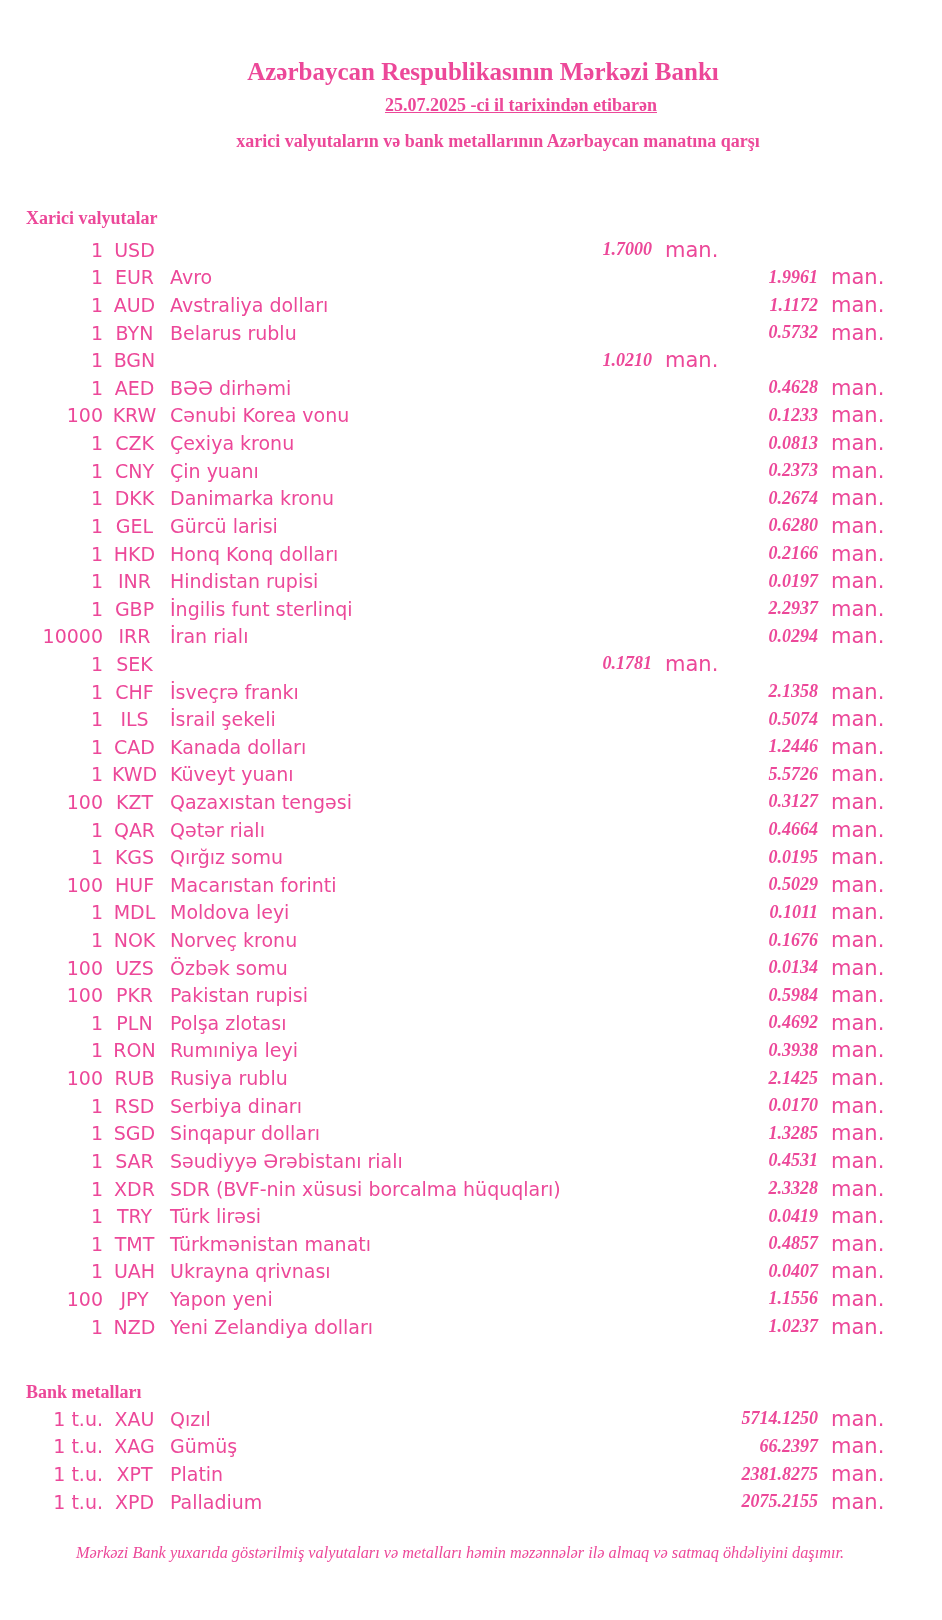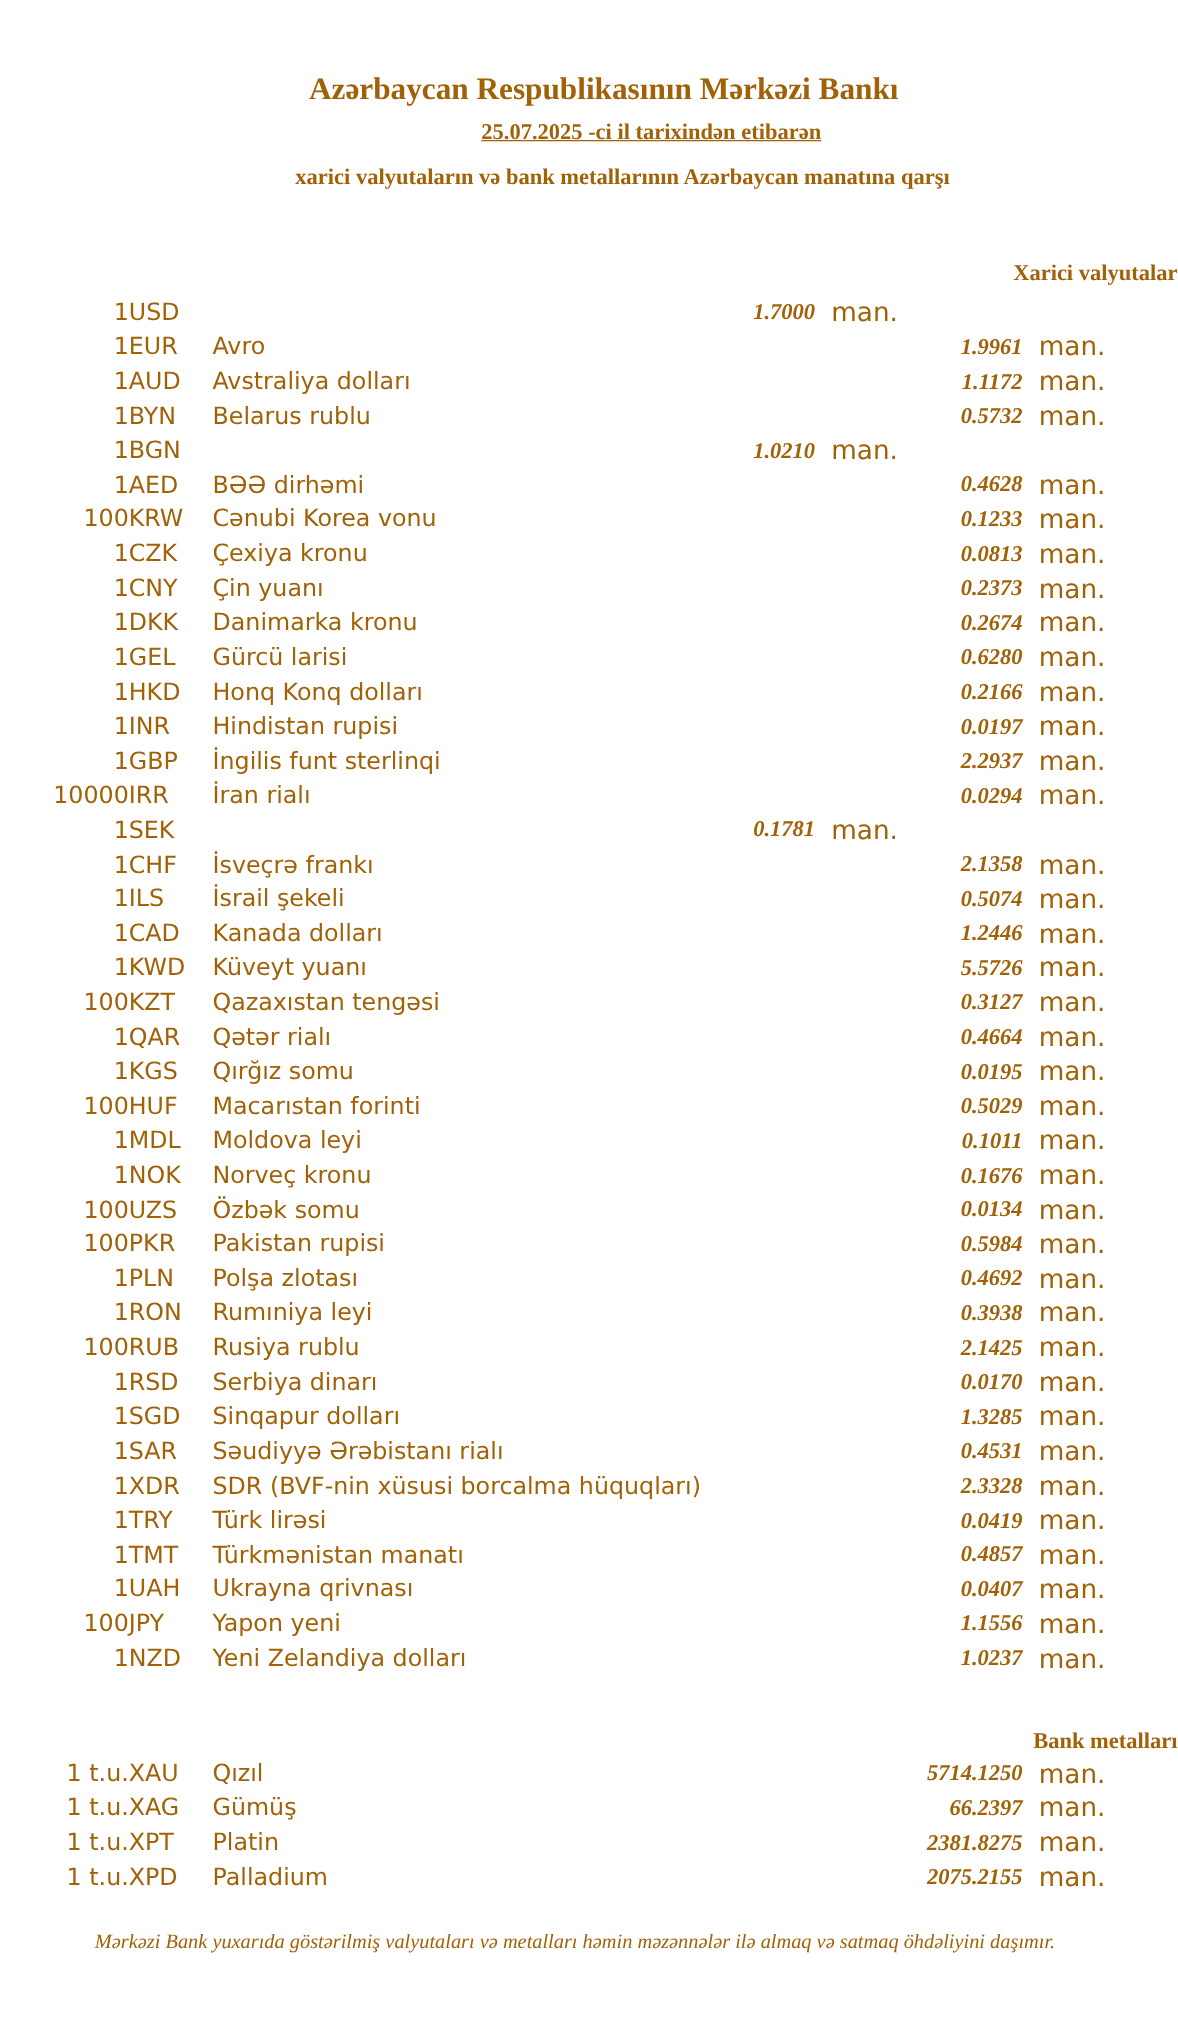--- a/index.html
+++ b/index.html
@@ -1,20 +1,20 @@
 <!DOCTYPE html>
 <html><head>
 <meta charset="utf-8">
 <style>
   html,body { margin:0; padding:0; background:#ffffff; }
   .page {
     position:relative;
     width:942px; height:1620px;
     background:#ffffff;
-    color:#a16207;
+    color:#ec4899;
     font-family:"DejaVu Sans", sans-serif;
     overflow:hidden;
   }
   .bank-title {
     position:absolute; top:57px; left:24px; right:0;
     text-align:center;
     font-family:"Liberation Serif", serif;
     font-weight:bold; font-size:25px; line-height:30px;
     margin:0;
   }
@@ -25,38 +25,38 @@
     font-weight:bold; font-size:18px; line-height:22px;text-decoration:underline;
   }
   .subtitle-line {
     position:absolute; top:129px; left:54px; right:0;
     text-align:center;
     font-family:"Liberation Serif", serif;
     font-weight:bold; font-size:18px; line-height:24px;
   }
   .section-title {
     position:absolute; left:26px; right:0;
-    text-align:right;
+    text-align:left;
     font-family:"Liberation Serif", serif;
     font-weight:bold; font-size:18px; line-height:22px;
   }
   .section-title.currencies-title { top:207px; }
   .section-title.metals-title { top:1381px; }
   .rate-table { position:absolute; left:0; width:942px; }
   .rate-table.currencies-table { top:236px; }
   .rate-table.metals-table { top:1405px; }
   .row {
     display:grid;
     grid-template-columns:103px 63px 486px 166px 124px;
     height:27.62px;
     align-items:center;
   }
   .cell { white-space:nowrap; overflow:visible; }
   .qty  { text-align:right; font-size:19px; }
-  .code { text-align:left; font-size:19px; }
+  .code { text-align:center; font-size:19px; }
   .name { text-align:left; padding-left:4px; font-size:19px; }
   .rate {
     text-align:right;
     font-family:"Liberation Serif", serif;
     font-weight:bold; font-style:italic;
     font-size:18px;
   }
   .man  { text-align:left; padding-left:13px; font-size:21px; }
   .footnote {
     position:absolute; top:1543px; left:0; right:22px;

